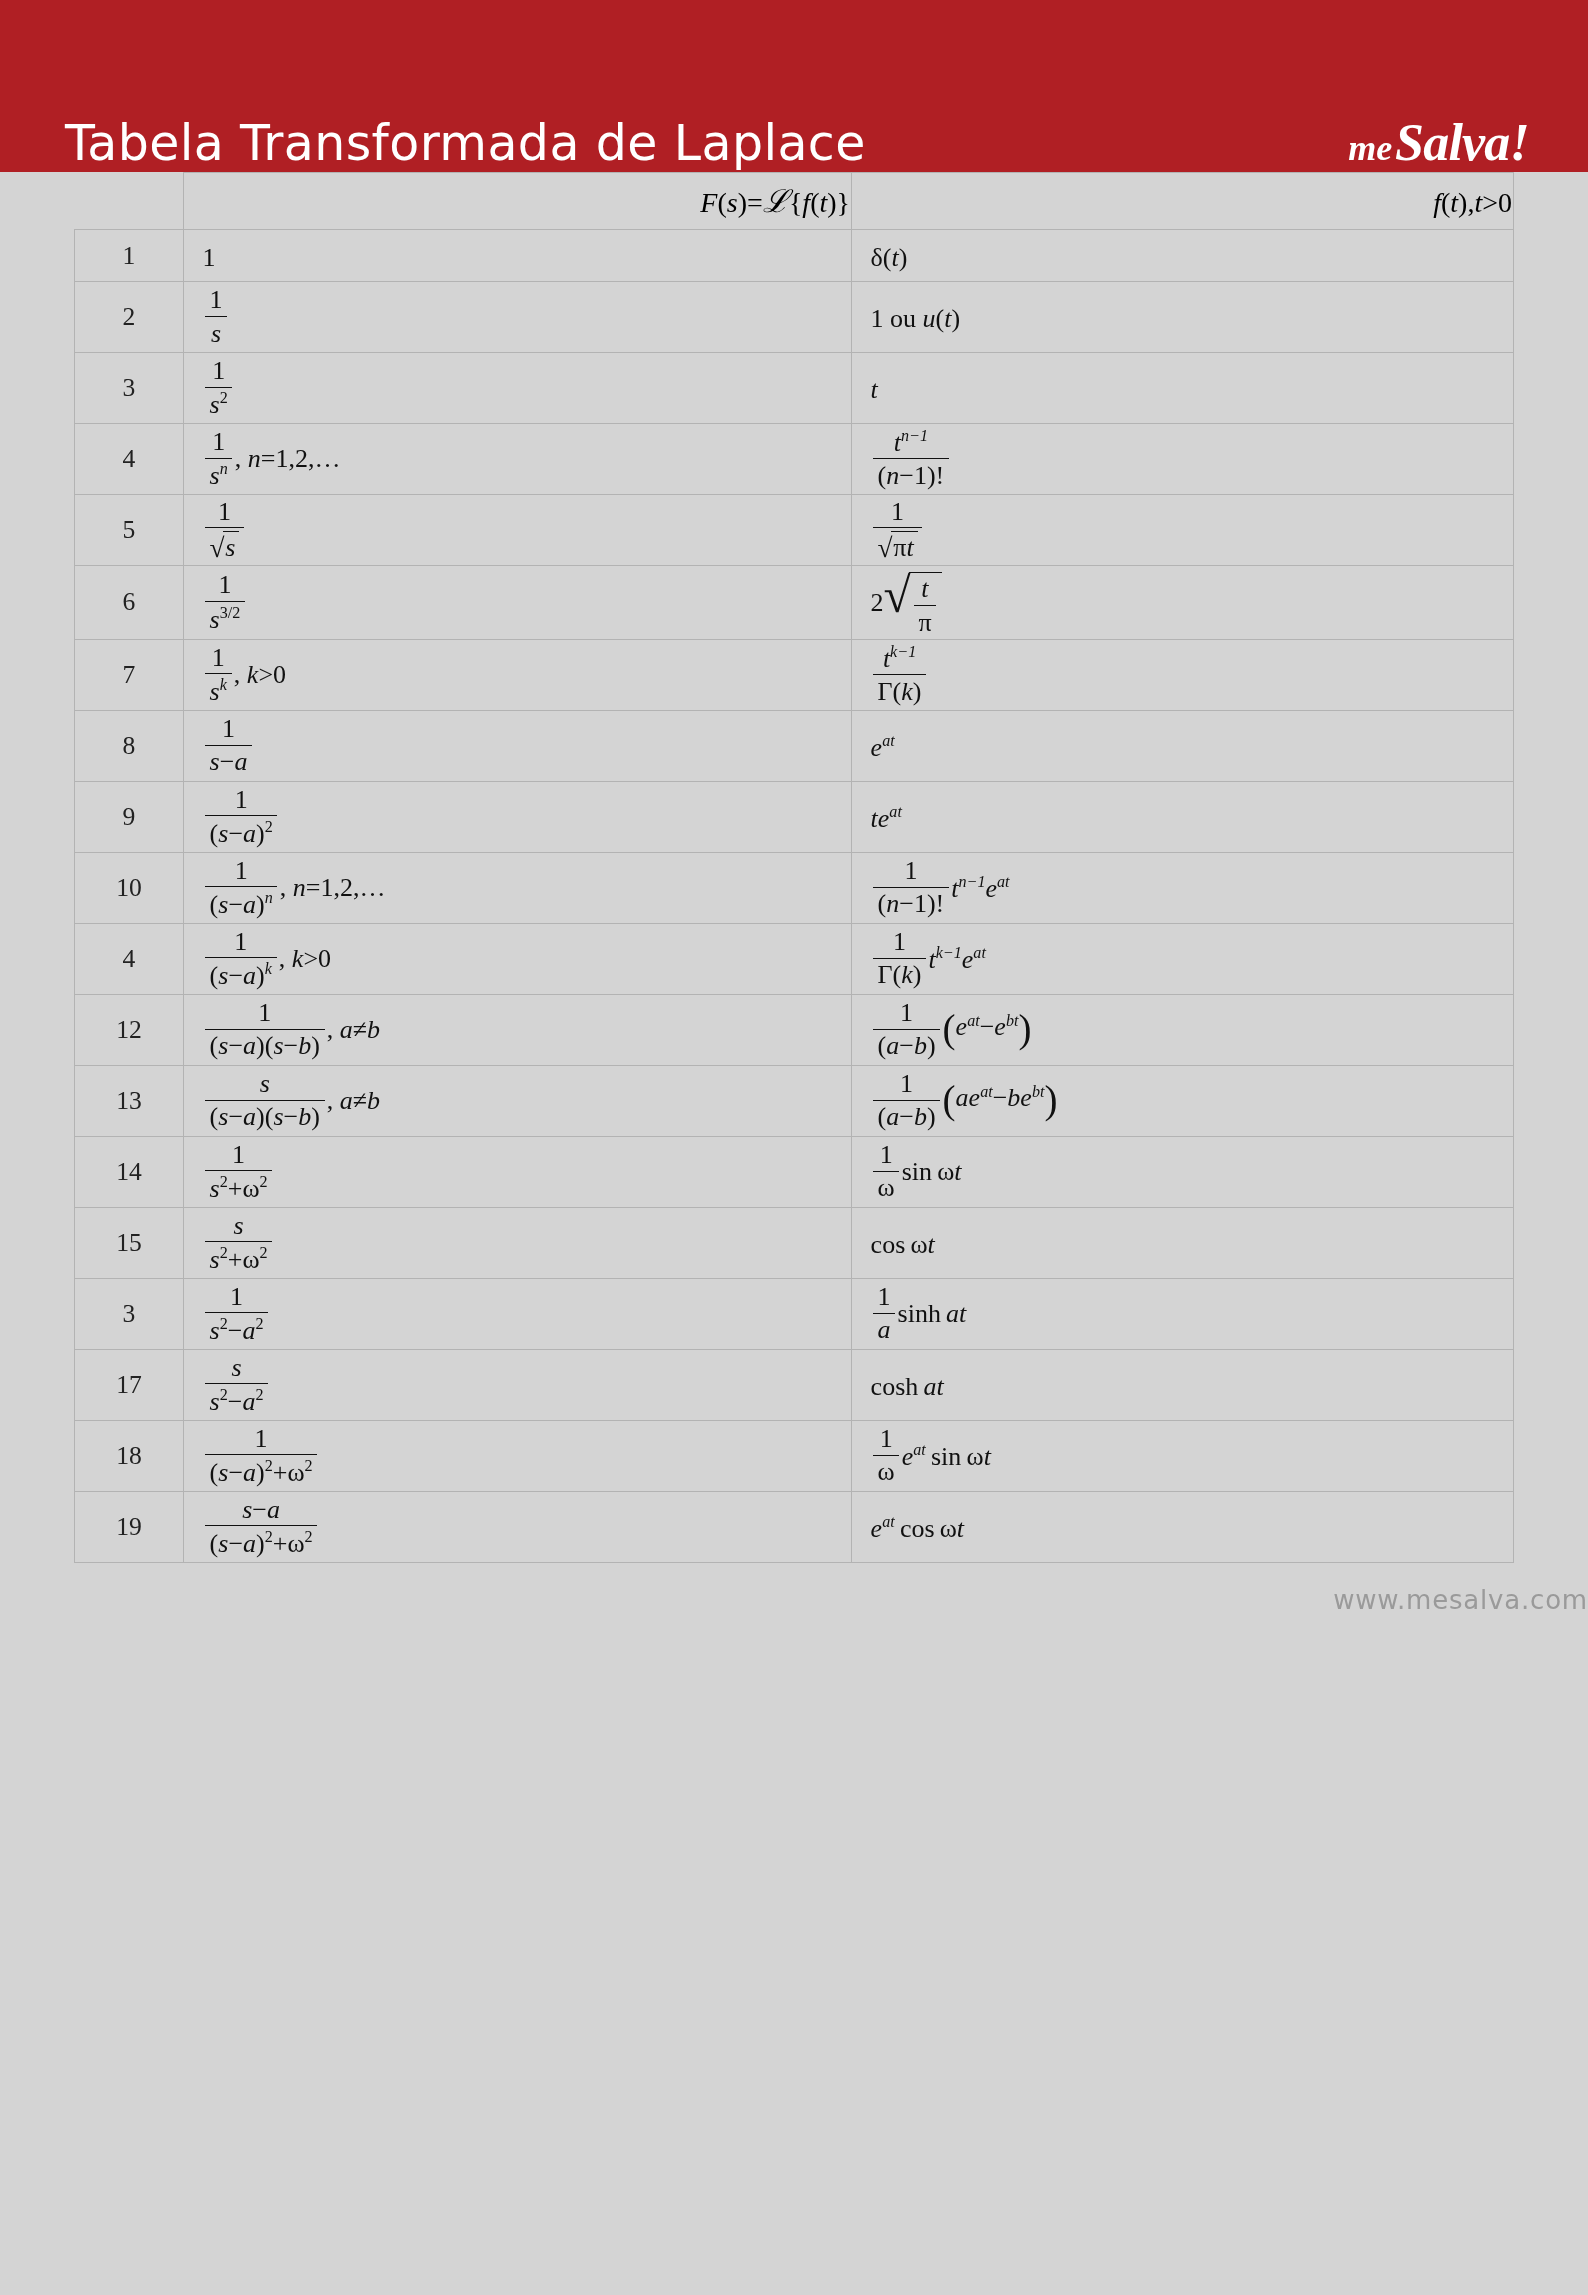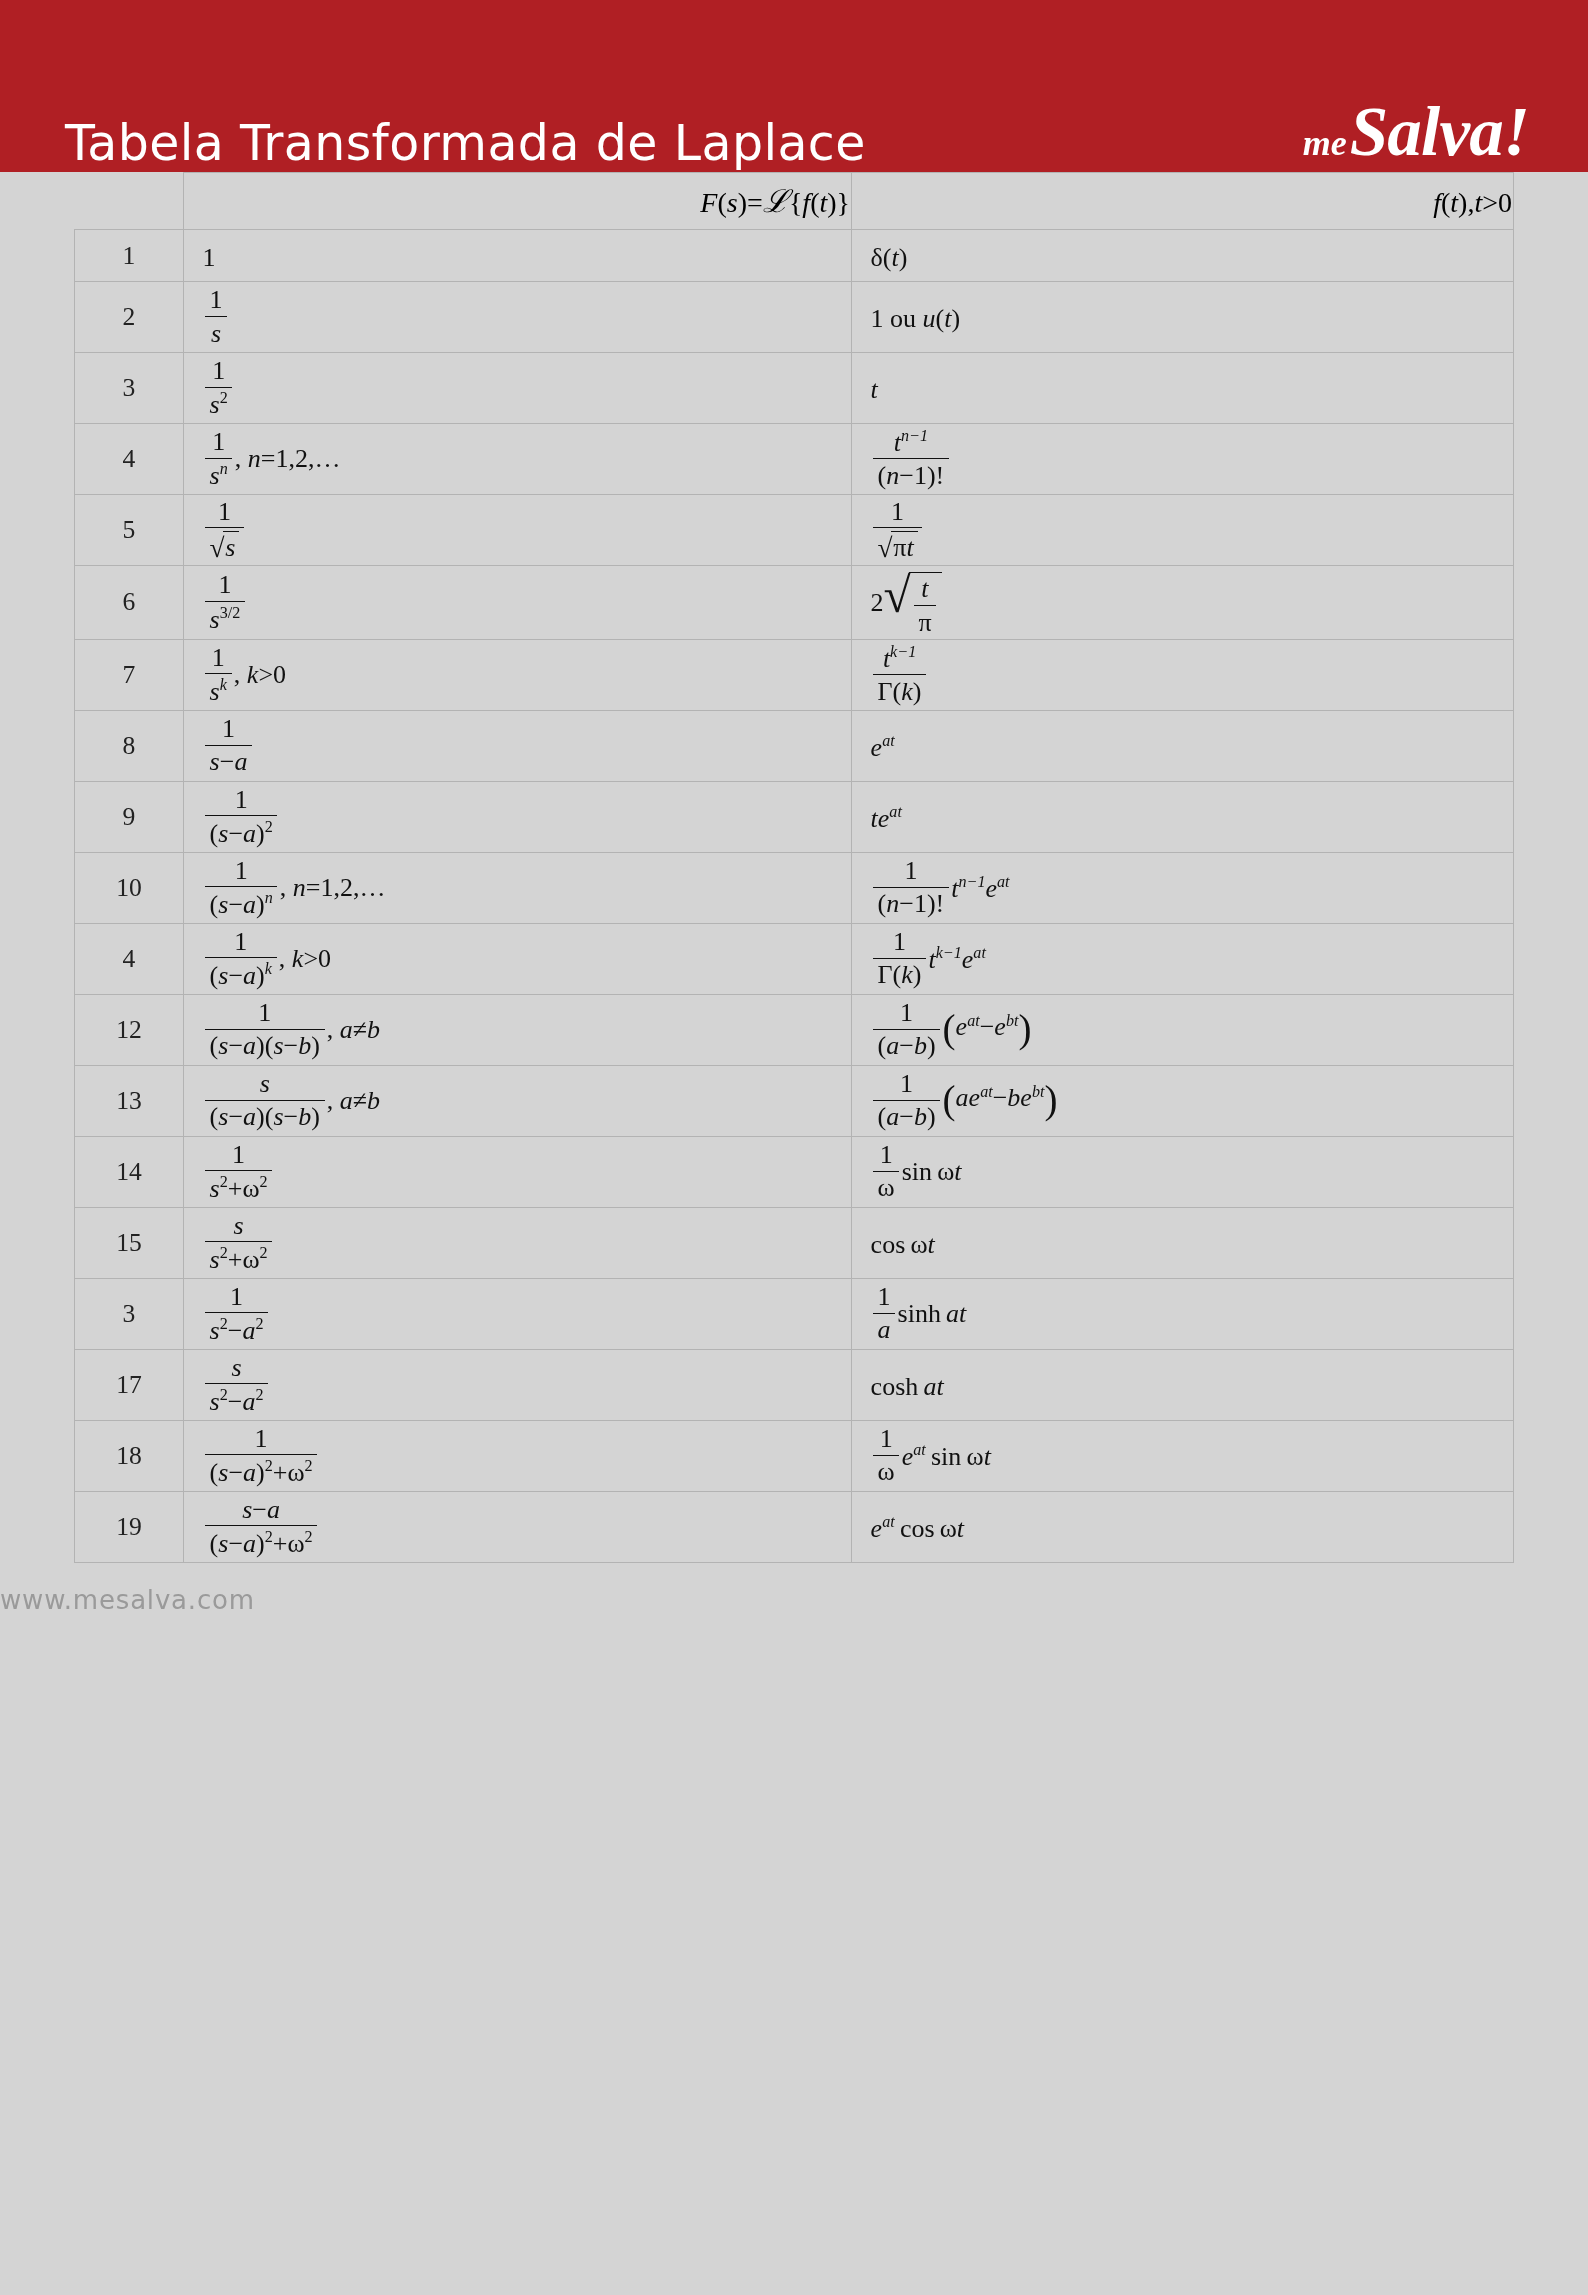--- a/index.html
+++ b/index.html
@@ -41,21 +41,21 @@
   .logo-me {
     font-family: "Liberation Serif", serif;
     font-style: italic;
     font-size: 36px;
     font-weight: 700;
     margin-right: 3px;
   }
   .logo-salva {
     font-family: "Liberation Serif", serif;
     font-style: italic;
-    font-size: 69px;
+    font-size: 52px;
     font-weight: 700;
     letter-spacing: -0.8px;
     margin-top: 8px;
   }
 
   
   .table-wrap {
     padding: 0 74px;
     box-sizing: border-box;
   }
@@ -131,21 +131,21 @@
   .sqrt > .rad {
     display: inline-block;
     border-top: 1.2px solid #111;
     padding: 1.6px 3.9px 0 2.3px;
     margin-left: -1.6px;
   }
   .paren-big { font-size: 1.5em; vertical-align: middle; }
 
   
   .footer {
-    text-align: left;
+    text-align: right;
     padding-top: 22px;
     color: #9a9a9a;
     font-family: "DejaVu Sans", sans-serif;
     font-size: 26px;
     letter-spacing: 0.8px;
   }
 </style>
 </head>
 <body>
 

